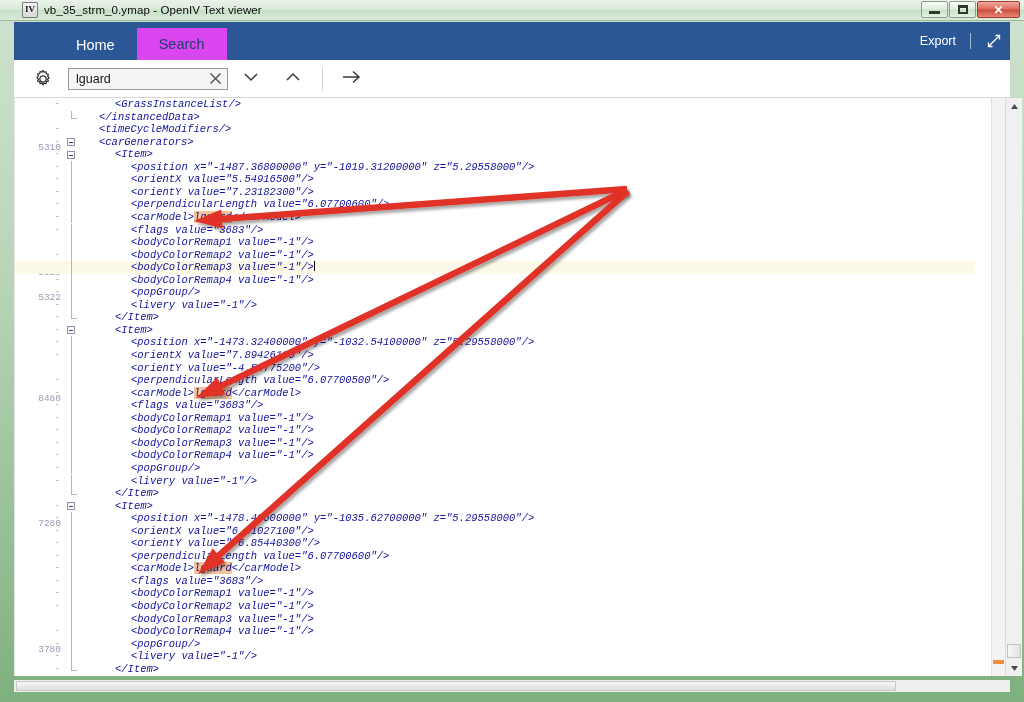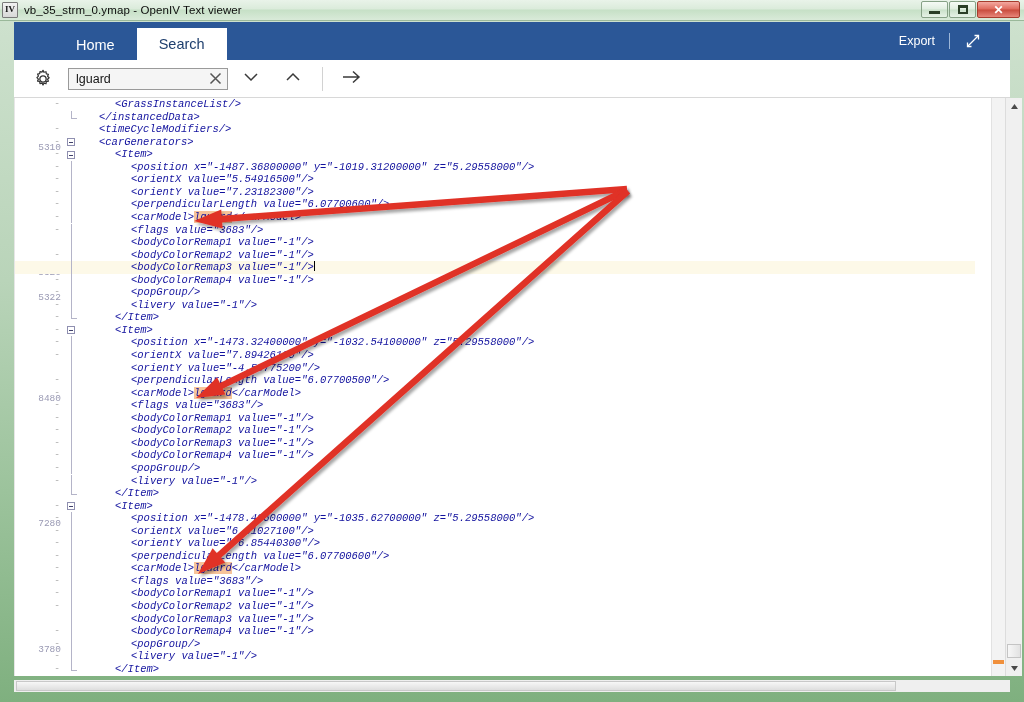--- a/index.html
+++ b/index.html
@@ -34,21 +34,21 @@
   
   #titlebar {
     position: absolute;
     left: 0; top: 0;
     width: 1024px;
     height: 21px;
     background: linear-gradient(to bottom, #e9f3e9 0%, #dbebdb 45%, #c6e0c6 50%, #d9ead9 100%);
     border-bottom: 1px solid #9ab89a;
     display: flex;
     align-items: center;
-    padding-left: 2px;
+    padding-left: 22px;
     box-sizing: border-box;
   }
   #app-icon {
     width: 14px; height: 14px;
     background: linear-gradient(to bottom,#f2f2f2,#d8d8d8);
     border: 1px solid #7a7a7a;
     border-radius: 1px;
     font-size: 9px;
     font-weight: bold;
     color: #1b1b1b;
@@ -104,31 +104,31 @@
   #tabs { display: flex; align-items: flex-end; margin-left: 40px; }
   .tab {
     padding: 0 22px;
     height: 30px;
     line-height: 30px;
     font-size: 14.5px;
     color: #ffffff;
     white-space: nowrap;
   }
   .tab.active {
-    background: #ffffff;
+    background: #d946ef;
     color: #1f3f6e;
     height: 32px;
     line-height: 32px;
   }
   #ribbon-right {
     margin-left: auto;
     display: flex;
     align-items: center;
     height: 38px;
-    padding-right: 28px;
+    padding-right: 7px;
     gap: 14px;
   }
   #export-label {
     font-size: 12.5px;
     color: #ffffff;
     white-space: nowrap;
   }
   #ribbon-sep {
     width: 1px; height: 16px; background: #9cb6d8;
   }

